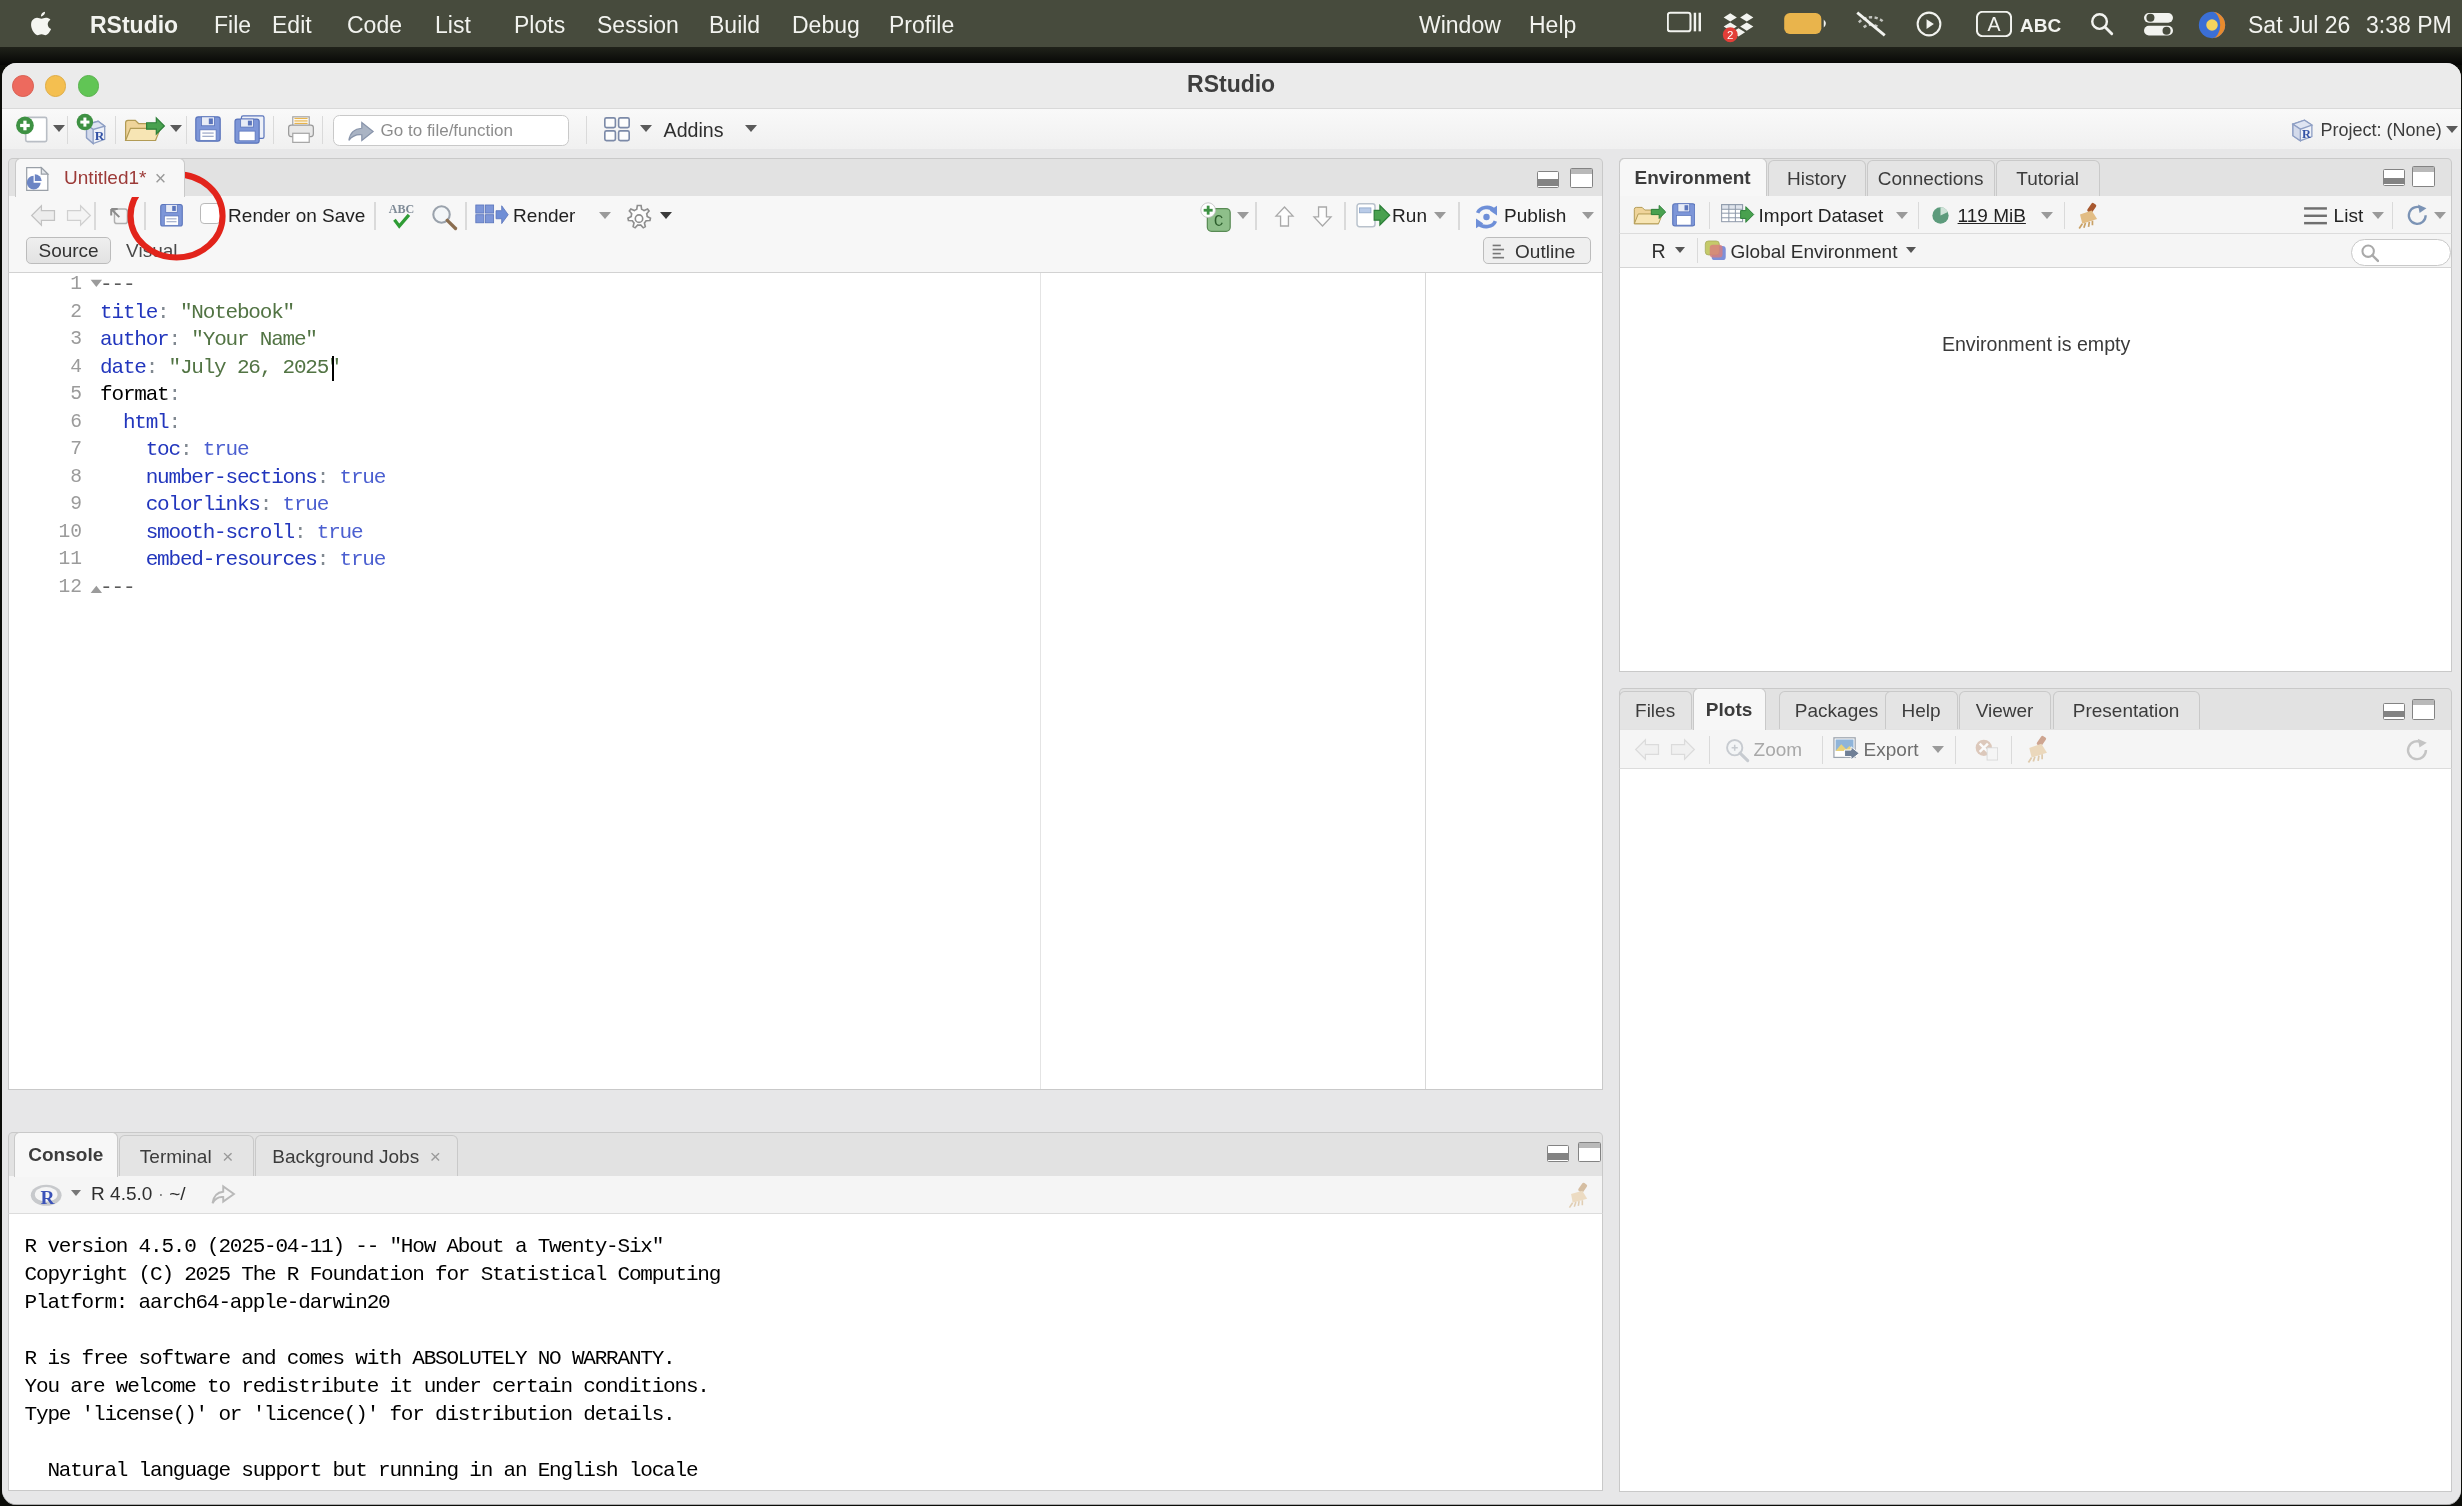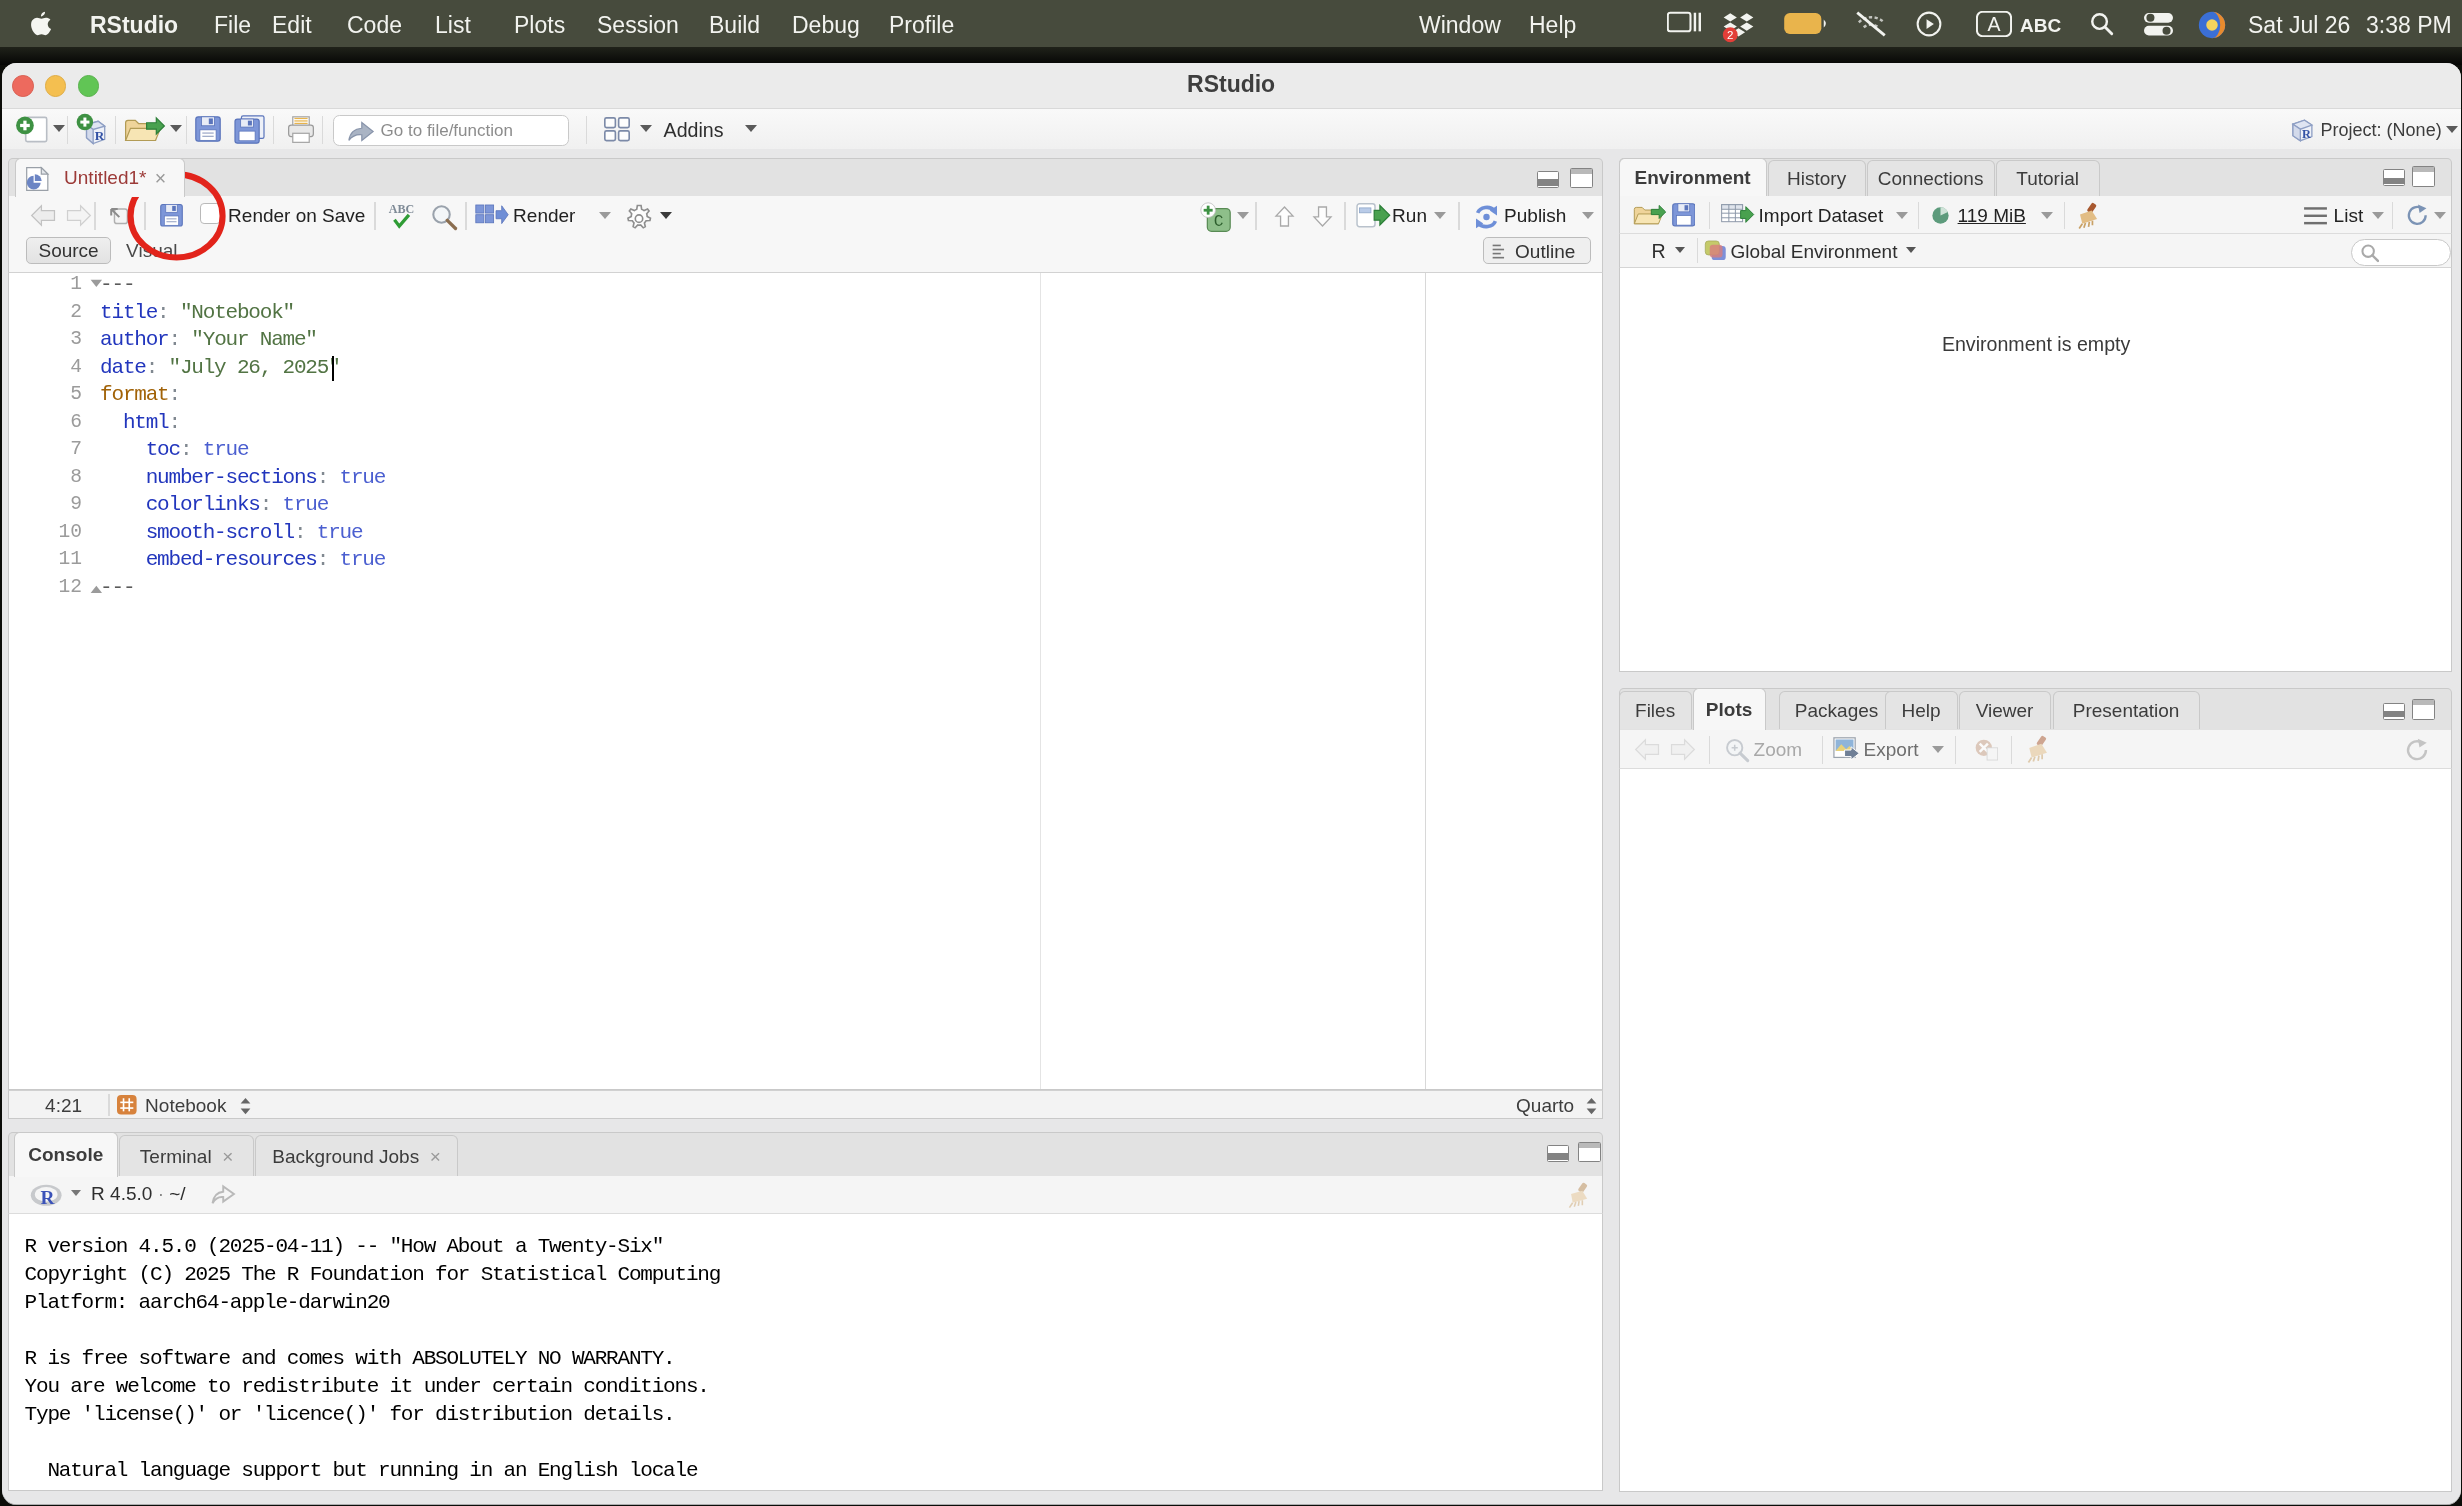--- a/index.html
+++ b/index.html
@@ -332,54 +332,31 @@
       <svg class="a" style="left:80px;top:4.9px" width="14.7" height="9.8" viewBox="0 0 18 12">
           <path d="M2 2 L16 2 L9 11 Z" fill="#9b9b9b"></path>
         </svg>
       <svg class="a" style="left:80px;top:311px" width="14.7" height="9.8" viewBox="0 0 18 12">
           <path d="M2 11 L16 11 L9 2 Z" fill="#9b9b9b"></path>
         </svg>
       <pre class="a mono" style="left:91px;top:-1.6px;margin:0;font-size:21px;line-height:27.5px;color:#000;"><span style="color:#5a5a5a">---</span>
 <span style="color:#2236bd">title</span><span style="color:#808890">:</span> <span style="color:#527444">"Notebook"</span>
 <span style="color:#2236bd">author</span><span style="color:#808890">:</span> <span style="color:#527444">"Your Name"</span>
 <span style="color:#2236bd">date</span><span style="color:#808890">:</span> <span style="color:#527444">"July 26, 2025"</span>
-<span style="color:#a16207">format</span><span style="color:#808890">:</span>
+<span style="color:#000000">format</span><span style="color:#808890">:</span>
   <span style="color:#2236bd">html</span><span style="color:#808890">:</span>
     <span style="color:#2236bd">toc</span><span style="color:#808890">:</span> <span style="color:#4b5fd0">true</span>
     <span style="color:#2236bd">number-sections</span><span style="color:#808890">:</span> <span style="color:#4b5fd0">true</span>
     <span style="color:#2236bd">colorlinks</span><span style="color:#808890">:</span> <span style="color:#4b5fd0">true</span>
     <span style="color:#2236bd">smooth-scroll</span><span style="color:#808890">:</span> <span style="color:#4b5fd0">true</span>
     <span style="color:#2236bd">embed-resources</span><span style="color:#808890">:</span> <span style="color:#4b5fd0">true</span>
 <span style="color:#5a5a5a">---</span></pre>
       <div class="a" style="left:323px;top:83px;width:2.4px;height:24.5px;background:#000;"></div>
     </div>
 
-    <div class="a" style="left:0;top:932px;width:1595px;height:28.5px;background:#f3f3f3;border:0.8px solid #c9c9c9;border-top:0.8px solid #d0d0d0;box-sizing:border-box;">
-      <span class="a" style="left:36px;top:4.1px;color:#3d3d3d;font-size:19px;">4:21</span>
-      <div class="sep" style="left:99px;top:3.3px;height:22px;"></div>
-      <svg class="a" style="left:108px;top:4.1px" width="19.6" height="19.6" viewBox="0 0 24 24">
-        <rect x="0" y="0" width="24" height="24" rx="5" fill="#d7823c"></rect>
-        <g stroke="#fff" stroke-width="2">
-            <line x1="8" y1="4" x2="8" y2="20"></line>
-            <line x1="15" y1="4" x2="15" y2="20"></line>
-            <line x1="4" y1="9" x2="20" y2="9"></line>
-            <line x1="4" y1="16" x2="20" y2="16"></line>
-          </g>
-      </svg>
-      <span class="a" style="left:136px;top:4.1px;color:#3d3d3d;font-size:19px;">Notebook</span>
-      <svg class="a" style="left:230px;top:5.7px" width="13" height="18" viewBox="0 0 16 22">
-        <path d="M8 1 L14 8 L2 8 Z" fill="#666"></path>
-          <path d="M8 21 L14 14 L2 14 Z" fill="#666"></path>
-      </svg>
-      <span class="a" style="left:1507px;top:4.1px;color:#3d3d3d;font-size:19px;">Quarto</span>
-      <svg class="a" style="left:1576px;top:5.7px" width="13" height="18" viewBox="0 0 16 22">
-        <path d="M8 1 L14 8 L2 8 Z" fill="#666"></path>
-          <path d="M8 21 L14 14 L2 14 Z" fill="#666"></path>
-      </svg>
-    </div>
   </div>
 
   <div class="a" id="consolepane" style="left:6.5px;top:1069px;width:1595px;height:360px;">
     <div class="a" style="left:0;top:0;width:1595px;height:44px;background:#e2e2e2;border:0.8px solid #c9c9c9;border-bottom:none;box-sizing:border-box;border-radius:4.9px 4.9px 0 0;"></div>
     <div class="tab tabsel" style="left:5.7px;top:0;width:104px;height:45px;z-index:2;">Console</div>
     <div class="tab" style="left:111px;top:3.3px;width:135px;height:42px;">Terminal&nbsp;&nbsp;<span style="color:#9a9a9a;font-weight:normal;">×</span></div>
     <div class="tab" style="left:247px;top:3.3px;width:203px;height:42px;">Background Jobs&nbsp;&nbsp;<span style="color:#9a9a9a;font-weight:normal;">×</span></div>
     <div class="minmax mm1" style="left:1539px;top:13px;">
         <div></div>
       </div>

